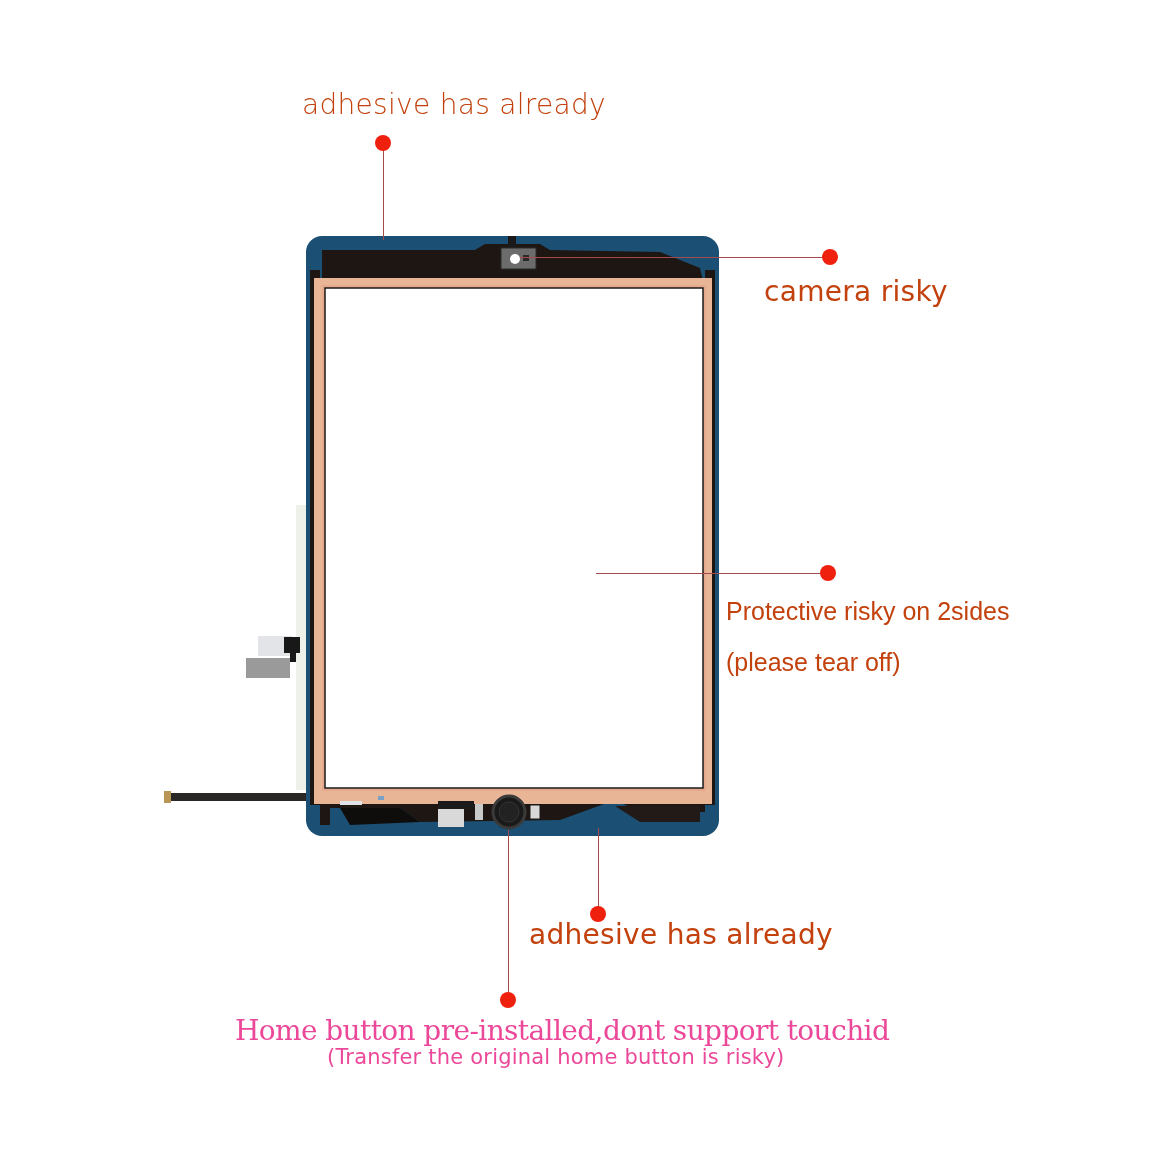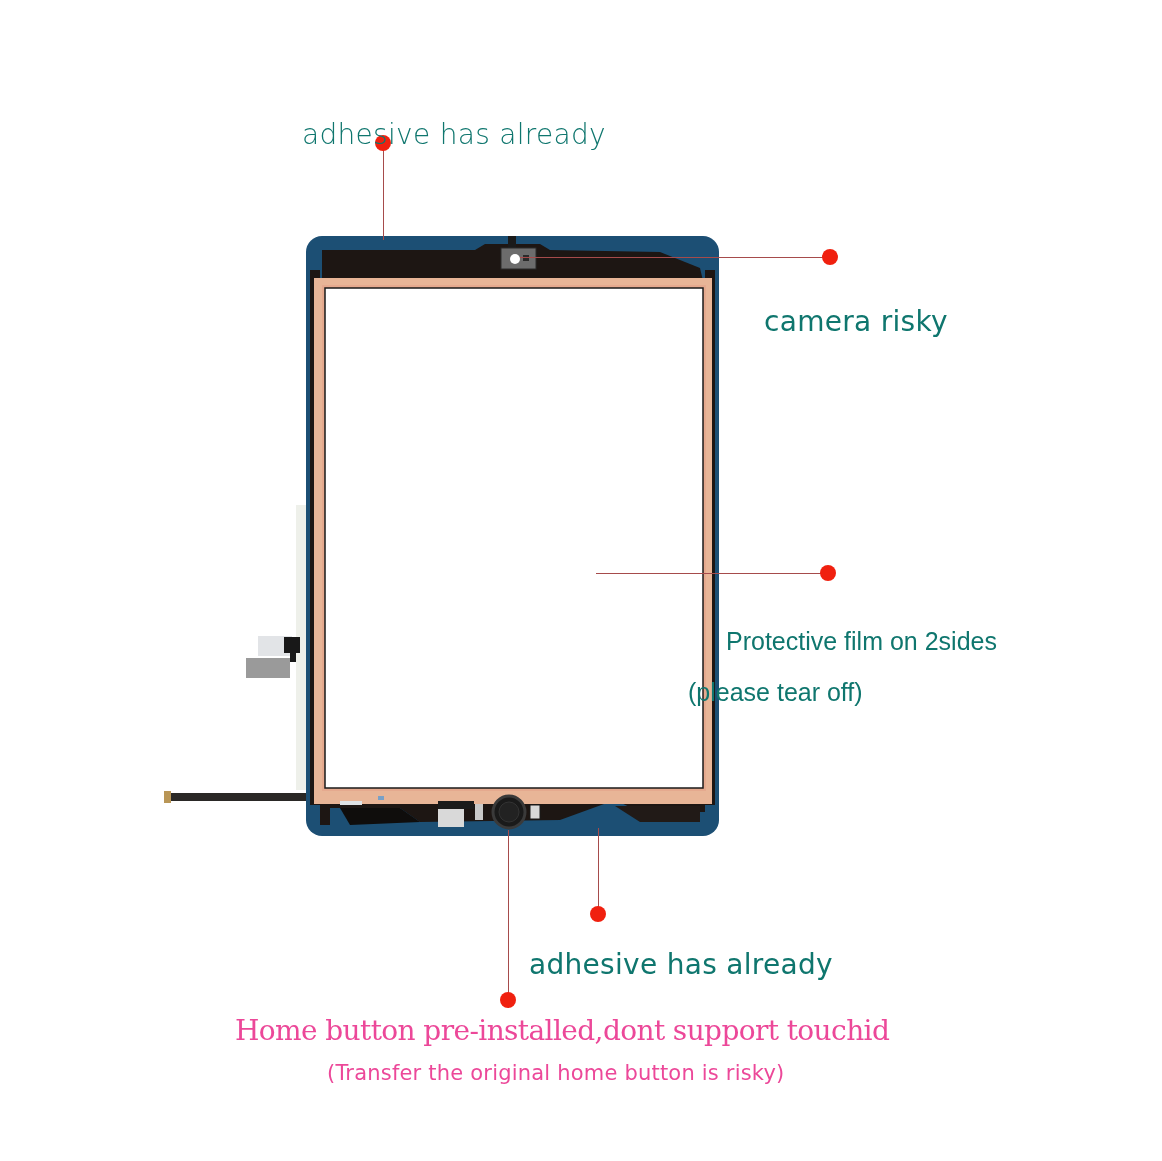--- a/index.html
+++ b/index.html
@@ -1,18 +1,18 @@
 <!DOCTYPE html>
 <html><head>
   <meta charset="utf-8">
   <style>
     html, body { margin: 0; padding: 0; background: #ffffff; }
     body { width: 1162px; height: 1161px; position: relative; overflow: hidden; font-family: "DejaVu Sans", sans-serif; }
     .abs { position: absolute; }
-    .label { color: #0f766e; font-family: "DejaVu Sans", sans-serif; white-space: nowrap; letter-spacing: 0.3px; margin-top: 30px; }
+    .label { color: #c2410c; font-family: "DejaVu Sans", sans-serif; white-space: nowrap; letter-spacing: 0.3px; }
     .dot { position: absolute; width: 16px; height: 16px; border-radius: 50%; background: #f0200f; }
     .leader { position: absolute; background: #a64b4b; }
     .red-title { color: #ec4899; white-space: nowrap; }
     svg { display: block; }
   </style>
 </head>
 <body>
 
 <div class="abs" style="left:160px; top:230px; width:570px; height:610px;">
   <svg width="570" height="610" viewBox="160 230 570 610">
@@ -72,19 +72,19 @@
 <div class="dot" style="left:375px; top:135px;"></div>
 <div class="dot" style="left:822px; top:249px;"></div>
 <div class="dot" style="left:820px; top:565px;"></div>
 <div class="dot" style="left:590px; top:906px;"></div>
 <div class="dot" style="left:500px; top:992px;"></div>
 
 <div class="abs label" style="left:302px; top:88px; font-size:28px; font-weight:300;">adhesive has already</div>
 
 <div class="abs label" style="left:764px; top:275px; font-size:28px;">camera risky</div>
 
-<div class="abs label" style="left:726px; top:597px; font-size:25px; font-family:'Liberation Sans', sans-serif; letter-spacing:0;">Protective film on 2sides</div>
-<div class="abs label" style="left:688px; top:648px; font-size:25px; font-family:'Liberation Sans', sans-serif; letter-spacing:0;">(please tear off)</div>
+<div class="abs label" style="left:726px; top:597px; font-size:25px; font-family:'Liberation Sans', sans-serif; letter-spacing:0;">Protective risky on 2sides</div>
+<div class="abs label" style="left:726px; top:648px; font-size:25px; font-family:'Liberation Sans', sans-serif; letter-spacing:0;">(please tear off)</div>
 
 <div class="abs label" style="left:529px; top:918px; font-size:28px;">adhesive has already</div>
 
 <div class="abs red-title" style="left:235px; top:1014px; font-size:28px; font-family:'DejaVu Serif', serif; letter-spacing:-0.6px;">Home button pre-installed,dont support touchid</div>
-<div class="abs red-title" style="left:327px; top:1045px; font-size:21px; font-family:'DejaVu Sans', sans-serif; letter-spacing:0.2px;margin-top:16px;">(Transfer the original home button is risky)</div>
+<div class="abs red-title" style="left:327px; top:1045px; font-size:21px; font-family:'DejaVu Sans', sans-serif; letter-spacing:0.2px;">(Transfer the original home button is risky)</div>
 
 </body></html>

